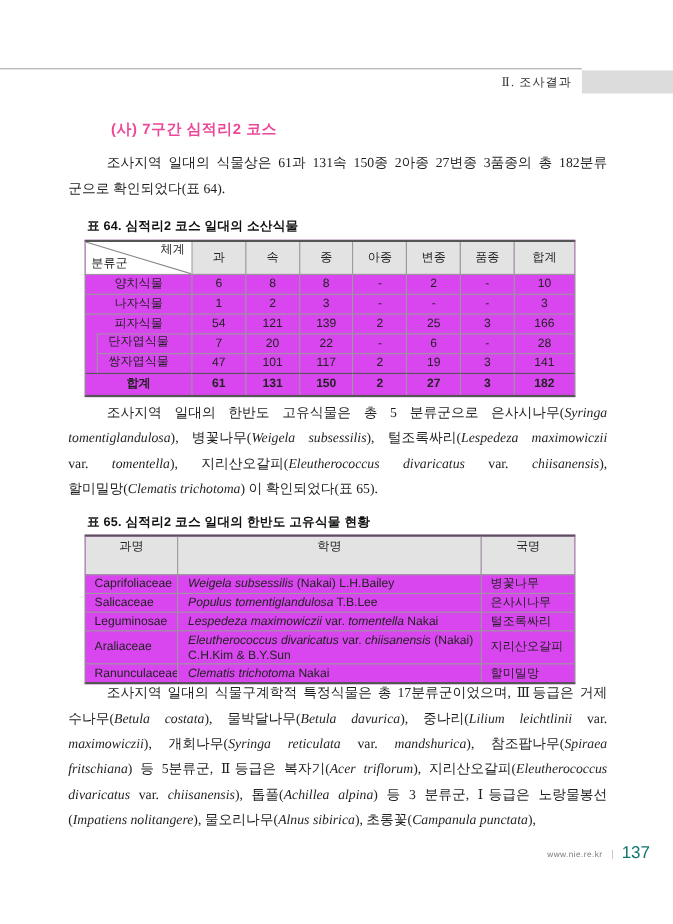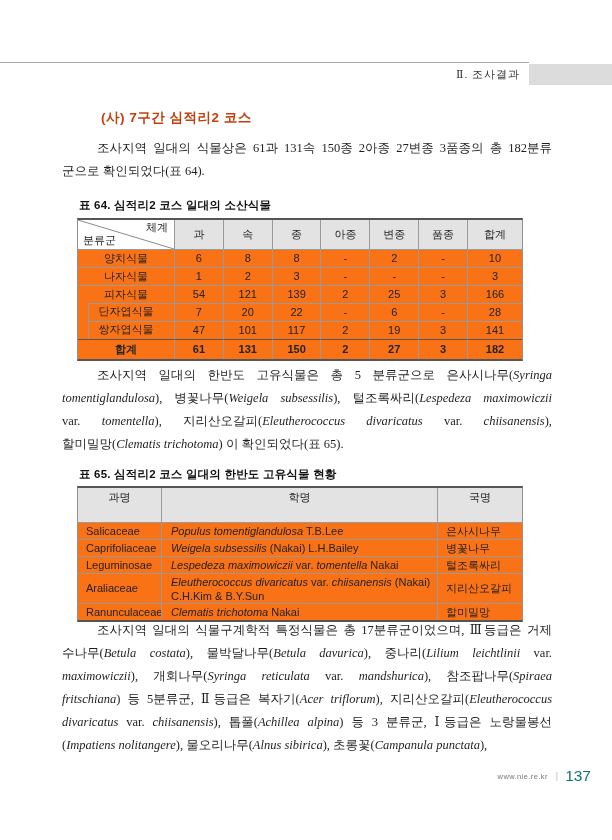--- a/index.html
+++ b/index.html
@@ -6,38 +6,38 @@
   .page{position:relative;width:612px;height:840px;background:#ffffff;overflow:hidden;
         font-family:"Liberation Sans","DejaVu Sans",sans-serif;color:#222;}
 
   
   .top-rule{position:absolute;left:0;top:62px;width:529px;height:1px;background:#a8a8a8;}
   .hdr-label{position:absolute;top:67px;right:92px;font-size:11px;color:#333;
              font-family:"Liberation Serif","DejaVu Serif",serif;letter-spacing:1px;}
   .hdr-box{position:absolute;left:529px;top:64px;width:83px;height:21px;background:#dcdcdc;}
 
   
-  .heading{position:absolute;left:101px;top:109px;font-size:13.5px;font-weight:bold;color:#c2410c;letter-spacing:.5px;}
+  .heading{position:absolute;left:101px;top:109px;font-size:13.5px;font-weight:bold;color:#ec4899;letter-spacing:.5px;}
   .para{position:absolute;left:62px;width:490px;
         font-family:"Liberation Serif","DejaVu Serif",serif;font-size:12.5px;color:#1e1e1e;}
   .para .ln{line-height:23px;text-align:justify;text-align-last:justify;white-space:normal;}
   .para .ln.end{text-align-last:left;}
   .para .ln.indent{text-indent:35px;}
   #para1{top:137px;}
   #para2{top:364px;}
   #para3{top:619px;}
 
   .caption{position:absolute;left:79px;font-size:11.5px;font-weight:bold;color:#111;letter-spacing:.2px;}
   #cap64{top:198px;}
   #cap65{top:467px;}
 
   
   .tbl{position:absolute;left:77px;width:446px;box-sizing:border-box;
        border-top:2px solid #555;border-bottom:2px solid #555;
-       border-left:1px solid #919191;border-right:1px solid #919191;background:#f97316;}
+       border-left:1px solid #919191;border-right:1px solid #919191;background:#d946ef;}
   .tr{display:flex;}
   .tc{box-sizing:border-box;border-left:1px solid #9a9a9a;border-top:1px solid #9a9a9a;
       font-size:11px;text-align:center;overflow:hidden;}
   .tr .tc:first-child{border-left:none;}
   .hrow .tc{border-top:none;background:#e3e3e3;}
 
   
   #t64{top:218px;}
   #t64 .lab{flex:0 0 96px;}
   #t64 .v{flex:1;}
@@ -186,28 +186,28 @@
 
   <div class="caption" id="cap65">표 65. 심적리2 코스 일대의 한반도 고유식물 현황</div>
 
   <div class="tbl" id="t65">
     <div class="tr hrow">
       <div class="tc c0">과명</div>
       <div class="tc c1">학명</div>
       <div class="tc c2">국명</div>
     </div>
     <div class="tr drow">
+      <div class="tc c0">Caprifoliaceae</div>
+      <div class="tc c1"><span style="font-style: italic;">Weigela subsessilis</span><span> (Nakai) L.H.Bailey</span></div>
+      <div class="tc c2">병꽃나무</div>
+    </div>
+    <div class="tr drow">
       <div class="tc c0">Salicaceae</div>
       <div class="tc c1"><span style="font-style: italic;">Populus tomentiglandulosa</span><span> T.B.Lee</span></div>
       <div class="tc c2">은사시나무</div>
-    </div>
-    <div class="tr drow">
-      <div class="tc c0">Caprifoliaceae</div>
-      <div class="tc c1"><span style="font-style: italic;">Weigela subsessilis</span><span> (Nakai) L.H.Bailey</span></div>
-      <div class="tc c2">병꽃나무</div>
     </div>
     <div class="tr drow">
       <div class="tc c0">Leguminosae</div>
       <div class="tc c1"><span style="font-style: italic;">Lespedeza maximowiczii</span><span> var. </span><span style="font-style: italic;">tomentella</span><span> Nakai</span></div>
       <div class="tc c2">털조록싸리</div>
     </div>
     <div class="tr drow tallrow">
       <div class="tc c0">Araliaceae</div>
       <div class="tc c1"><span style="font-style: italic;">Eleutherococcus divaricatus</span><span> var. </span><span style="font-style: italic;">chiisanensis</span><span> (Nakai) C.H.Kim &amp; B.Y.Sun</span></div>
       <div class="tc c2">지리산오갈피</div>

